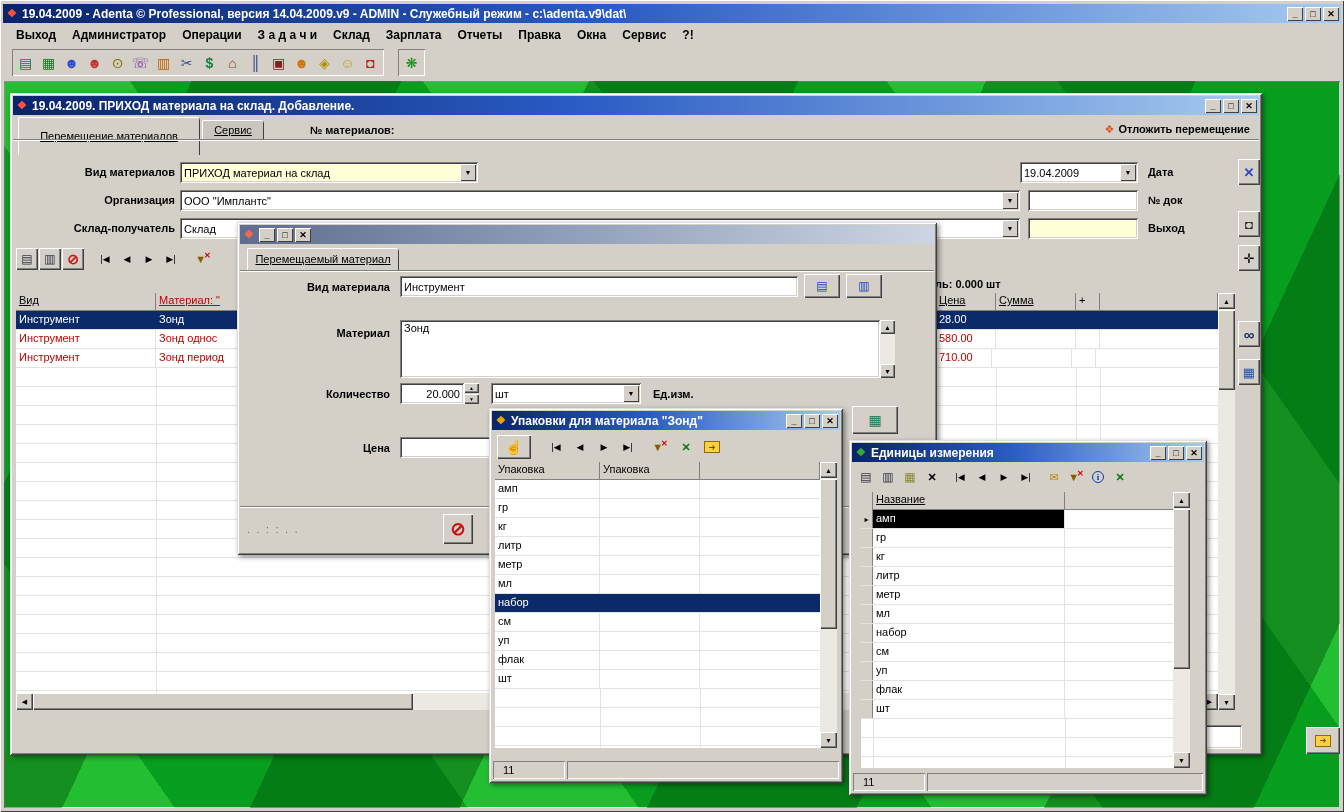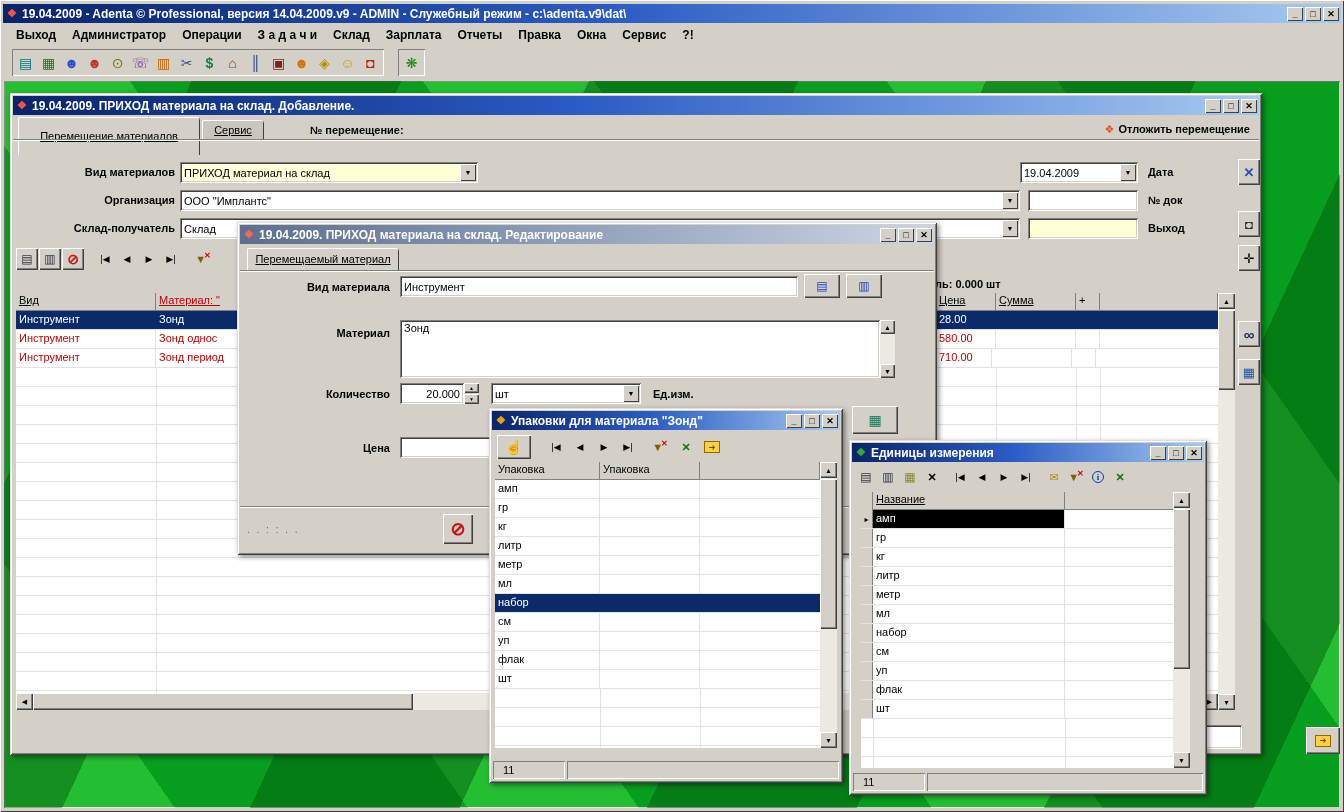--- a/index.html
+++ b/index.html
@@ -132,21 +132,21 @@
         <span class="wbtn">✕</span>
       </span>
     </div>
 
     <div class="tab" style="left:8px;top:24px;width:182px;height:38px">
         <span>Перемещение материалов</span>
       </div>
     <div class="tab" style="left:192px;top:27px;width:62px;height:20px;background:#cac6be">
         <span>Сервис</span>
       </div>
-    <div class="label abs" style="left:300px;top:28px;height:18px">№ перемещение:</div>
+    <div class="label abs" style="left:300px;top:28px;height:18px">№ материалов:</div>
     <div class="flex abs" style="left:1060px;top:27px;width:180px;height:18px;justify-content:flex-end;gap:4px">
       <span style="color:#e05020;font-size:11px">❖</span>
       <span class="label">Отложить перемещение</span>
     </div>
     <div class="groove abs" style="left:3px;top:46px;width:1246px"></div>
 
     <div class="label rlabel abs" style="left:8px;top:69px;width:157px;height:20px">Вид материалов</div>
     <div class="field cream abs" style="left:170px;top:69px;width:298px;height:21px">
       <span>ПРИХОД материал на склад</span>
       <span class="dd">▼</span>
@@ -281,21 +281,20 @@
       </div>
     <div class="btn" style="left:1228px;top:266px;width:22px;height:26px;color:#2255aa;font-size:13px">
         <span>▦</span>
       </div>
     <div class="field" style="left:1190px;top:632px;width:42px;height:24px"></div>
   </div>
 
   <div class="win" style="left:237px;top:222px;width:700px;height:333px;z-index:20">
     <div class="tbar inactive">
       <span class="wico" style="color:#ff6650">❖</span>
-      <span class="ttext">19.04.2009. ПРИХОД материала на склад. Редактирование</span>
       <span class="wbtns">
         <span class="wbtn">_</span>
         <span class="wbtn">□</span>
         <span class="wbtn">✕</span>
       </span>
     </div>
     <div class="tab" style="left:10px;top:26px;width:152px;height:22px">
         <span>Перемещаемый материал</span>
       </div>
     <div class="groove abs" style="left:3px;top:48px;width:694px"></div>

